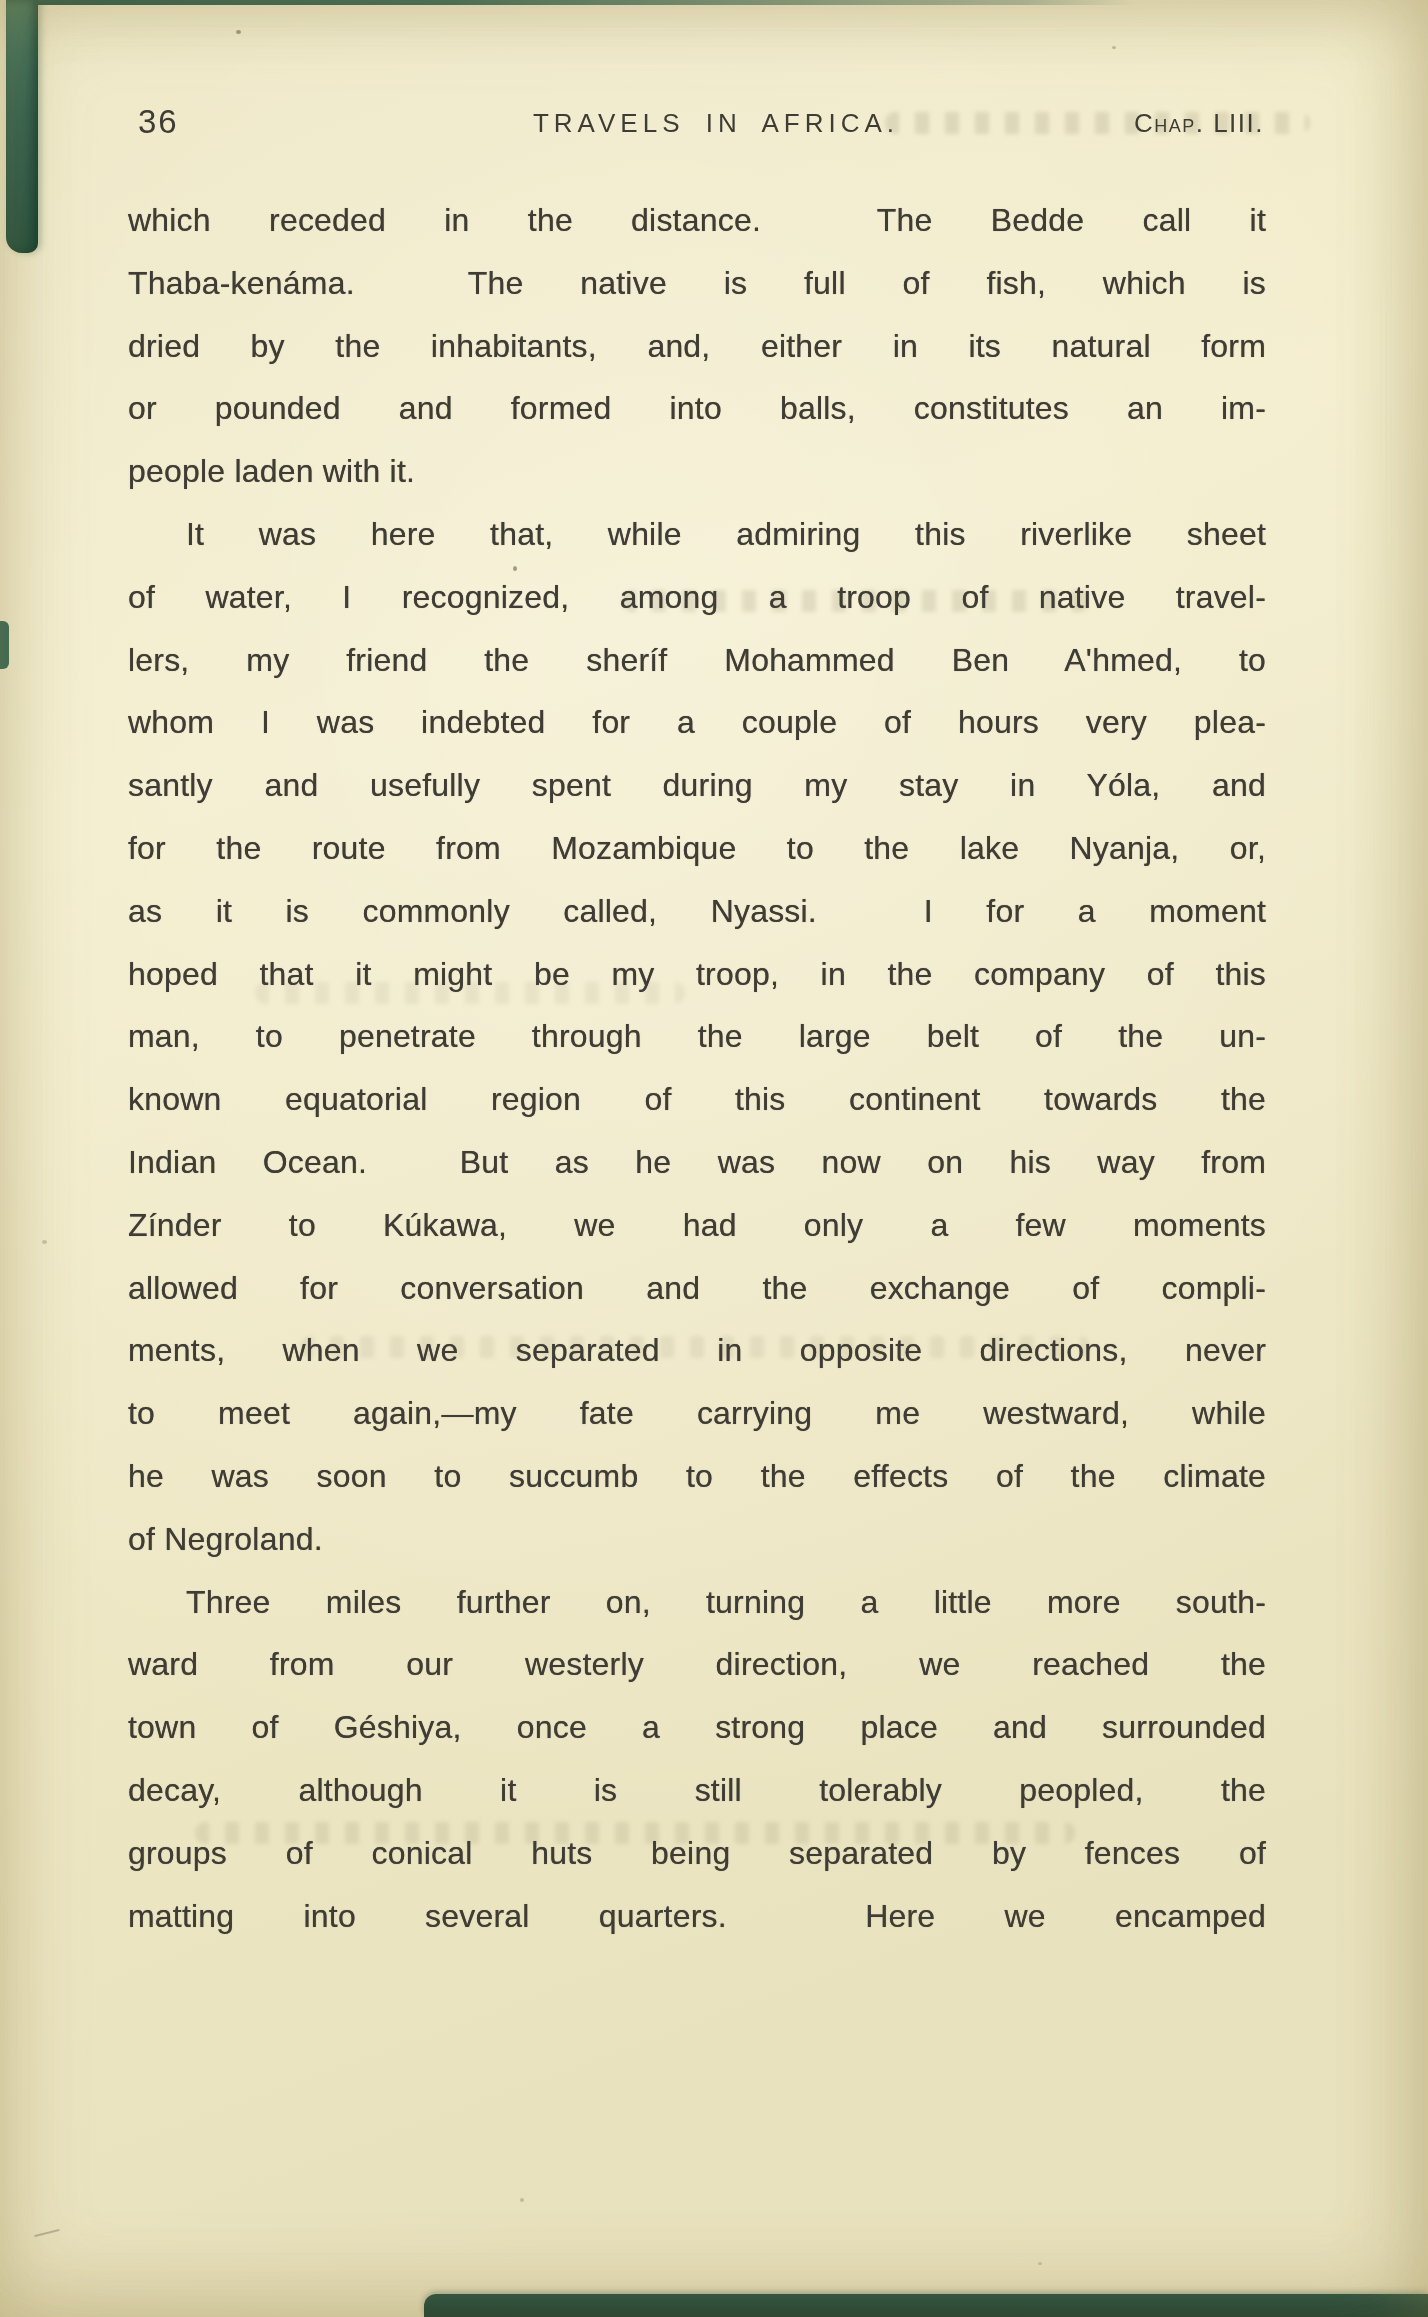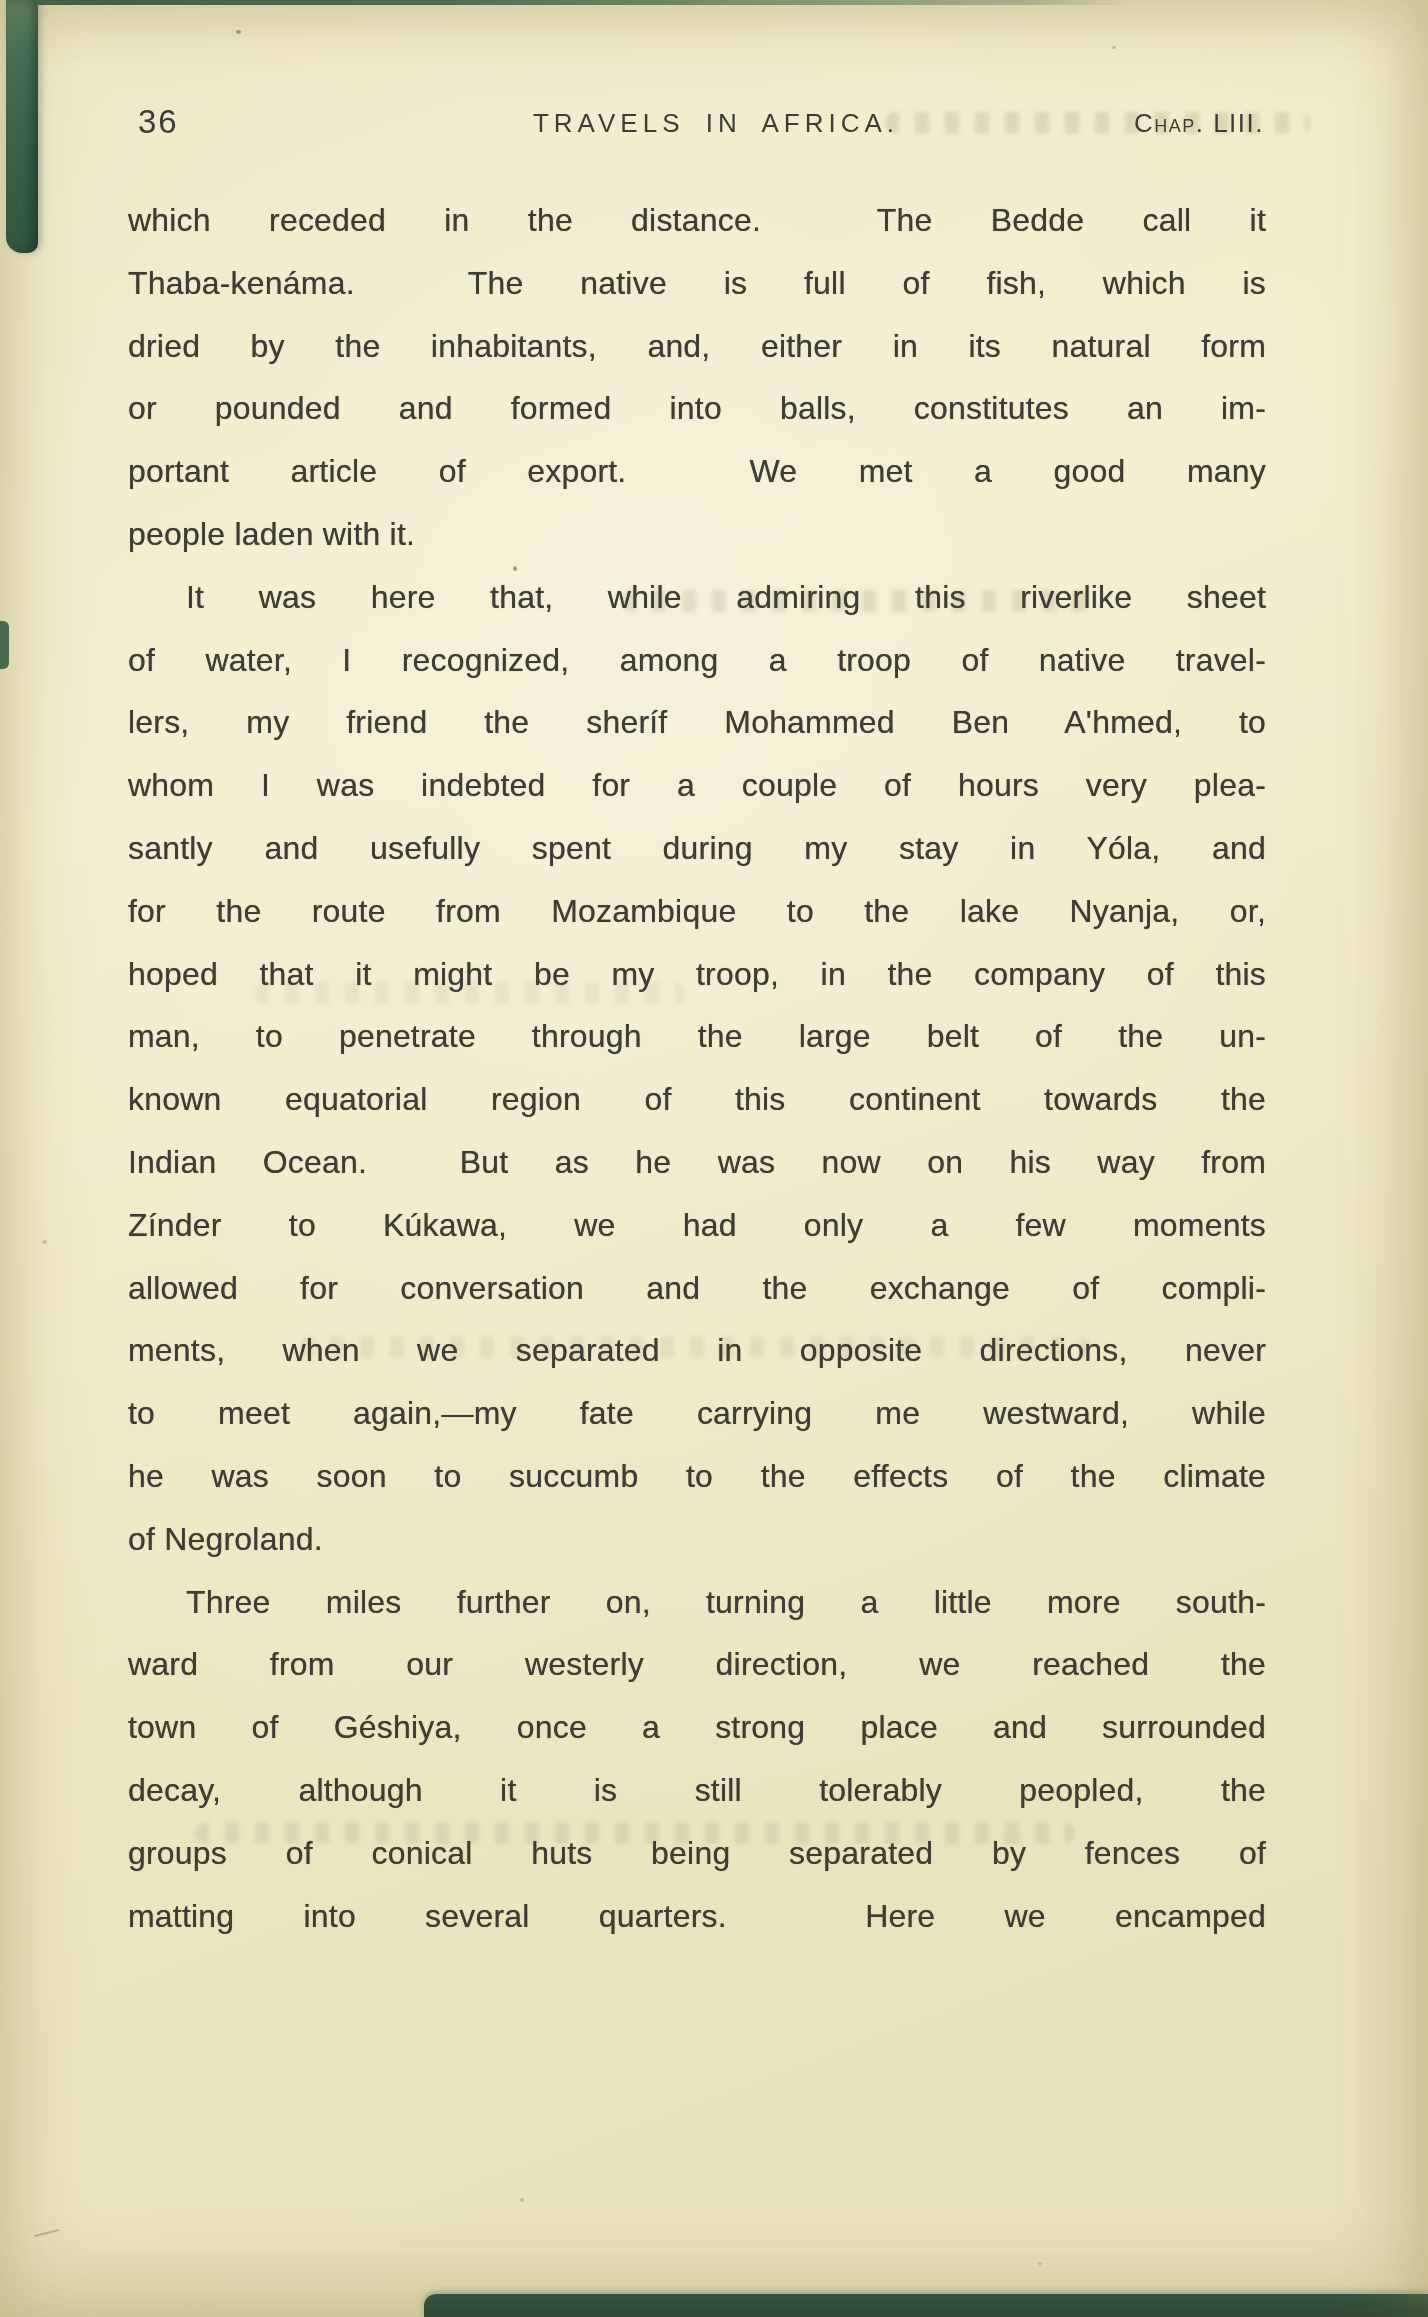--- a/index.html
+++ b/index.html
@@ -129,28 +129,28 @@
     <span class="page-num">36</span>
     <span class="running-title">TRAVELS IN AFRICA.</span>
     <span class="chap">Chap. LIII.</span>
   </div>
 
   <div class="body">
       <div class="line">which receded in the distance.  The Bedde call it</div>
       <div class="line">Thaba-kenáma.  The native is full of fish, which is</div>
       <div class="line">dried by the inhabitants, and, either in its natural form</div>
       <div class="line">or pounded and formed into balls, constitutes an im-</div>
-      <div class="line">portant article of export.  We met a good many</div>
       <div class="line flush">people laden with it.</div>
       <div class="line indent">It was here that, while admiring this riverlike sheet</div>
       <div class="line">of water, I recognized, among a troop of native travel-</div>
       <div class="line">lers, my friend the sheríf Mohammed Ben A'hmed, to</div>
       <div class="line">whom I was indebted for a couple of hours very plea-</div>
       <div class="line">santly and usefully spent during my stay in Yóla, and</div>
       <div class="line">for the route from Mozambique to the lake Nyanja, or,</div>
+      <div class="line">as it is commonly called, Nyassi.  I for a moment</div>
       <div class="line">hoped that it might be my troop, in the company of this</div>
       <div class="line">man, to penetrate through the large belt of the un-</div>
       <div class="line">known equatorial region of this continent towards the</div>
       <div class="line">Indian Ocean.  But as he was now on his way from</div>
       <div class="line">Zínder to Kúkawa, we had only a few moments</div>
       <div class="line">allowed for conversation and the exchange of compli-</div>
       <div class="line">ments, when we separated in opposite directions, never</div>
       <div class="line">to meet again,—my fate carrying me westward, while</div>
       <div class="line">he was soon to succumb to the effects of the climate</div>
       <div class="line flush">of Negroland.</div>

